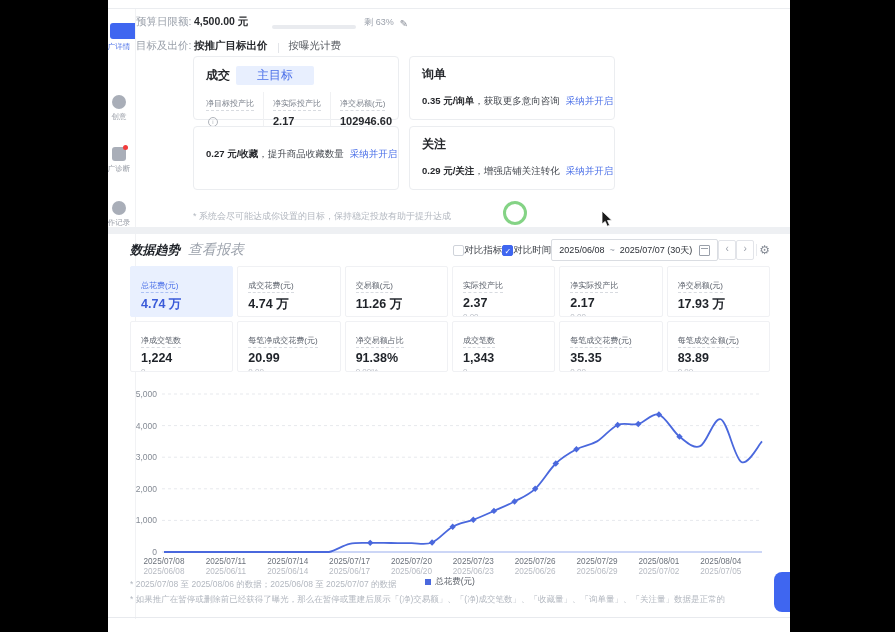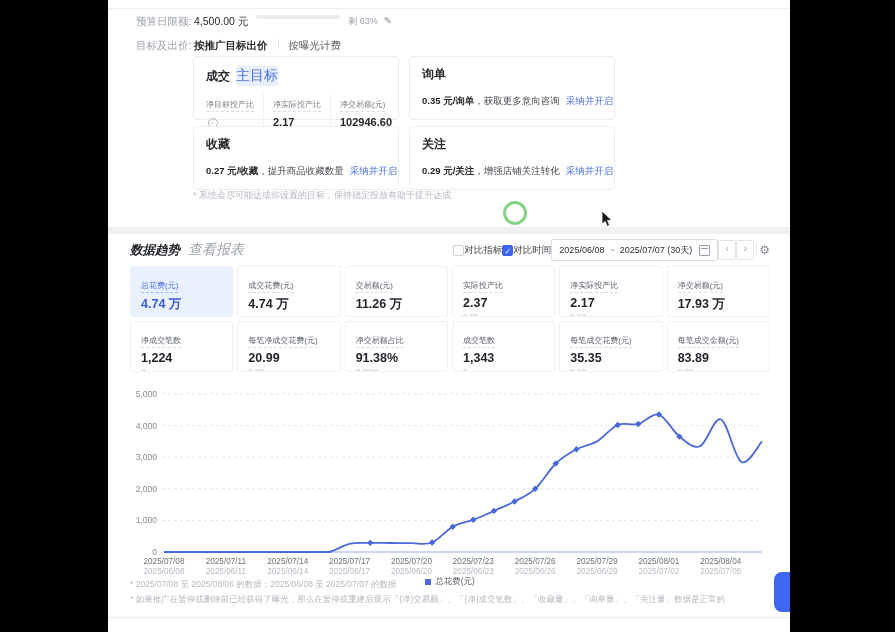--- a/index.html
+++ b/index.html
@@ -10,45 +10,45 @@
   
   .side{position:absolute;left:0;top:9px;width:27px;height:610px;border-right:1px solid #f1f2f4;background:#fff;overflow:hidden;}
   .side-item{position:absolute;width:30px;left:-4px;text-align:center;}
   .side-icon{width:14px;height:14px;border-radius:50%;background:#a9aeb8;margin:0 auto;position:relative;}
   .side-icon.square{border-radius:3px;}
   .side-icon.badge{background:#3f66f0;border-radius:3px;}
   .side-label{font-size:7.5px;color:#9a9fa8;margin-top:3px;white-space:nowrap;}
   .side-item.active .side-label{color:#4a6fe8;}
   .reddot{position:absolute;right:-2px;top:-2px;width:5px;height:5px;border-radius:50%;background:#f23c3c;}
   
-  .frow{position:absolute;left:28px;display:flex;align-items:flex-start;font-size:10.5px;color:#9ba1ab;}
+  .frow{position:absolute;left:28px;display:flex;align-items:flex-end;font-size:10.5px;color:#9ba1ab;}
   .flabel{width:58px;}
-  .bold-val{font-weight:normal;color:#26282c;margin-right:8px;}
+  .bold-val{font-weight:bold;color:#26282c;margin-right:24px;}
   .pbar{width:84px;height:4px;border-radius:2px;background:#e9ebef;overflow:hidden;}
   .pfill{height:4px;border-radius:2px;background:linear-gradient(90deg,#3358e4,#8fa9f4);}
   .remain{margin-left:8px;font-size:9px;color:#9ba1ab;}
   .pencil{margin-left:6px;color:#8a8f99;font-size:10px;}
   .tab-a{color:#26282c;font-weight:600;}
   .tab-sep{width:1px;height:10px;background:#e3e5e9;margin:0 10px;}
   .tab-b{color:#55595f;font-family:Liberation Serif, serif;}
   
   .cards{position:absolute;left:85px;top:56px;width:342px;display:grid;grid-template-columns:206px 206px;gap:6px 10px;}
   .card{height:64px;border:1px solid #ebedf0;border-radius:4px;padding:9px 12px;box-sizing:border-box;background:#fff;}
   .card-title{font-size:12px;font-weight:bold;color:#26282c;display:flex;align-items:center;}
-  .badge{margin-left:6px;font-size:14px;font-weight:normal;color:#4a6fe8;background:#e8effe;padding:1px 0;border-radius:2px;}
+  .badge{margin-left:6px;font-size:12px;font-weight:normal;color:#4a6fe8;background:#e8effe;padding:1px 21px;border-radius:2px;}
   .card-metrics{display:flex;margin-top:7px;}
   .cm{padding-right:9px;margin-right:9px;border-right:1px solid #f0f1f3;}
   .cm:last-child{border-right:none;}
   .cm-label{font-size:8px;color:#7d838d;border-bottom:1px dashed #d8dbe0;display:inline-block;padding-bottom:1px;white-space:nowrap;}
   .cm-value{font-size:11px;font-weight:bold;color:#26282c;margin-top:4px;white-space:nowrap;}
   .info-i{display:inline-block;width:8px;height:8px;border:1px solid #b0b4bb;border-radius:50%;font-size:6px;line-height:8px;text-align:center;color:#b0b4bb;margin-left:2px;vertical-align:1px;}
   .card-desc{margin-top:12px;font-size:9.5px;color:#41454c;white-space:nowrap;}
   .price{font-weight:bold;color:#26282c;}
   .link{color:#4a6fe8;margin-left:6px;}
-  .cards-note{position:absolute;left:85px;top:189px;font-size:9px;color:#b3b8c0;}
+  .cards-note{position:absolute;left:85px;top:210px;font-size:9px;color:#b3b8c0;}
   .divider{position:absolute;left:0;top:227px;width:100%;height:7px;background:#eef0f3;}
   
   .trend{position:absolute;left:22px;top:240px;width:640px;}
   .t-header{display:flex;align-items:center;height:20px;}
   .t-title{font-size:12.5px;font-weight:bold;color:#1f2329;font-style:italic;}
   .t-report{font-size:14px;color:#9ba1ab;margin-left:8px;font-style:italic;}
   .t-controls{margin-left:auto;display:flex;align-items:center;gap:0;font-size:9.5px;color:#41454c;}
   .cb{width:11px;height:11px;border:1px solid #cfd3da;border-radius:2px;box-sizing:border-box;background:#fff;}
   .cb.checked{background:#3f66f0;border-color:#3f66f0;color:#fff;font-size:8px;line-height:11px;text-align:center;}
   .date-box{display:flex;align-items:center;border:1px solid #dadde2;border-radius:2px;height:20px;padding:0 7px;gap:5px;color:#2b2f36;font-size:9px;white-space:nowrap;}
@@ -77,20 +77,40 @@
   .green-ring{position:absolute;left:395px;top:201px;width:24px;height:24px;border:3px solid #6fcb70;border-radius:50%;box-sizing:border-box;opacity:.85;}
   .cursor{position:absolute;left:493px;top:211px;}
   .fab{position:absolute;right:0;top:572px;width:16px;height:40px;background:#3f66f0;border-radius:8px 0 0 8px;}
 </style>
 </head>
 <body>
 
 <div class="panel">
   <div class="topbar"></div>
 
+  <div class="side">
+    <div class="side-item active" style="top:14px">
+      <div class="side-icon badge"></div>
+      <div class="side-label">广详情</div>
+    </div>
+    <div class="side-item" style="top:86px">
+      <div class="side-icon"></div>
+      <div class="side-label">创意</div>
+    </div>
+    <div class="side-item" style="top:138px">
+      <div class="side-icon square">
+          <span class="reddot"></span>
+        </div>
+      <div class="side-label">广诊断</div>
+    </div>
+    <div class="side-item" style="top:192px">
+      <div class="side-icon"></div>
+      <div class="side-label">作记录</div>
+    </div>
+  </div>
 
   <div class="frow" style="top:15px">
     <span class="flabel">预算日限额:</span>
     <span class="bold-val">4,500.00 元</span>
     <span class="pbar"><span class="pfill" style="width:62%"></span></span>
     <span class="remain">剩 63%</span>
     <span class="pencil">✎</span>
   </div>
 
   <div class="frow" style="top:39px">
@@ -121,23 +141,20 @@
         </div>
       </div>
     </div>
     <div class="card">
       <div class="card-title">
           <span>询单</span>
         </div>
       <div class="card-desc"><span class="price">0.35 元/询单</span><span>，获取更多意向咨询</span><span class="link">采纳并开启</span></div>
     </div>
     <div class="card">
-      <div class="card-title">
-          <span>收藏</span>
-        </div>
       <div class="card-desc"><span class="price">0.27 元/收藏</span><span>，提升商品收藏数量</span><span class="link">采纳并开启</span></div>
     </div>
     <div class="card">
       <div class="card-title">
           <span>关注</span>
         </div>
       <div class="card-desc"><span class="price">0.29 元/关注</span><span>，增强店铺关注转化</span><span class="link">采纳并开启</span></div>
     </div>
   </div>
   <div class="cards-note">* 系统会尽可能达成你设置的目标，保持稳定投放有助于提升达成</div>

